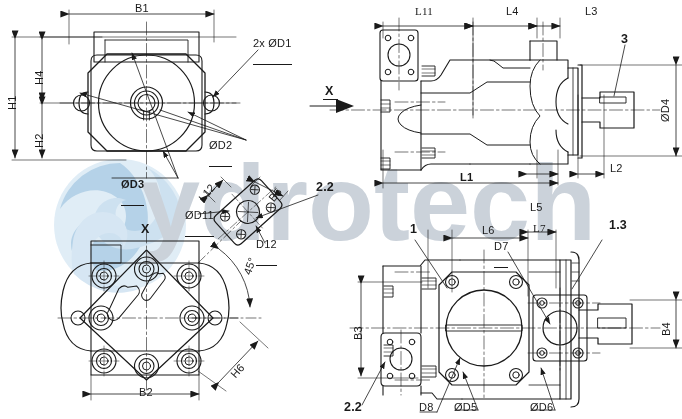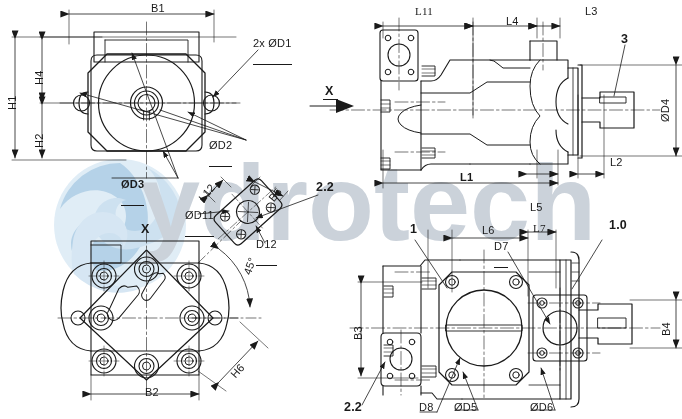--- a/index.html
+++ b/index.html
@@ -403,54 +403,54 @@
       <path d="M437 412 L460 358" stroke-width="0.8" marker-end="url(#ahs)"></path>
       <path d="M420 412 L437 412" stroke-width="0.8"></path>
       <path d="M478 410 L463 372" stroke-width="0.8" marker-end="url(#ahs)"></path>
       <path d="M455 410 L478 410" stroke-width="0.8"></path>
       <path d="M555 410 L541 368" stroke-width="0.8" marker-end="url(#ahs)"></path>
       <path d="M531 410 L555 410" stroke-width="0.8"></path>
       <path d="M362 405 L385 362" stroke-width="0.8" marker-end="url(#ahs)"></path>
     </g>
   </svg>
 
-  <span class="lbl" style="left:135px;top:2px;margin-left:16px;">B1</span>
+  <span class="lbl" style="left:135px;top:2px;">B1</span>
   <span class="lbl rot" style="left:6px;top:110px;transform:rotate(-90deg);">H1</span>
   <span class="lbl rot" style="left:33px;top:85px;transform:rotate(-90deg);">H4</span>
   <span class="lbl rot" style="left:33px;top:148px;transform:rotate(-90deg);">H2</span>
   <span class="lbl u" style="left:253px;top:37px;">2x ØD1</span>
   <span class="lbl u" style="left:209px;top:139px;">ØD2</span>
   <span class="lbl u" style="left:121px;top:178px;font-weight:bold;">ØD3</span>
 
   <span class="lbl rot" style="left:196px;top:196px;transform:rotate(-50deg);">L12</span>
   <span class="lbl rot" style="left:266px;top:196px;transform:rotate(-50deg);">B5</span>
   <span class="lbl u" style="left:185px;top:209px;">ØD11</span>
   <span class="lbl u" style="left:256px;top:238px;">D12</span>
   <span class="lbl b" style="left:316px;top:180px;">2.2</span>
 
   <span class="lbl b" style="left:323px;top:84px;border-bottom:1.3px solid #1a1a1a;padding:0 4px 1px 2px;">X</span>
   <span class="lbl" style="left:415px;top:5px;font-family:Liberation Serif, serif;">L11</span>
-  <span class="lbl" style="left:496px;top:15px;padding-left:10px;">L4</span>
+  <span class="lbl" style="left:496px;top:5px;padding-left:10px;">L4</span>
   <span class="lbl" style="left:541px;top:5px;margin-left:44px;">L3</span>
   <span class="lbl" style="left:460px;top:171px;font-weight:bold;">L1</span>
   <span class="lbl" style="left:530px;top:162px;margin-top:39px;">L5</span>
-  <span class="lbl" style="left:582px;top:156px;padding-left:28px;">L2</span>
+  <span class="lbl" style="left:582px;top:162px;padding-left:28px;">L2</span>
   <span class="lbl rot" style="left:659px;top:122px;transform:rotate(-90deg);">ØD4</span>
   <span class="lbl b" style="left:621px;top:32px;">3</span>
 
   <span class="lbl b" style="left:141px;top:222px;">X</span>
-  <span class="lbl" style="left:145px;top:386px;">B2</span>
+  <span class="lbl" style="left:139px;top:386px;">B2</span>
   <span class="lbl rot" style="left:228px;top:372px;transform:rotate(-48deg);">H6</span>
   <span class="lbl rot" style="left:241px;top:272px;transform:rotate(-70deg);">45°</span>
 
   <span class="lbl b" style="left:410px;top:222px;">1</span>
   <span class="lbl" style="left:482px;top:224px;">L6</span>
   <span class="lbl" style="left:533px;top:222px;font-family:Liberation Serif, serif;">L7</span>
   <span class="lbl u" style="left:494px;top:240px;">D7</span>
-  <span class="lbl b" style="left:609px;top:218px;">1.0</span>
+  <span class="lbl b" style="left:609px;top:218px;">1.3</span>
   <span class="lbl rot" style="left:352px;top:340px;transform:rotate(-90deg);">B3</span>
   <span class="lbl rot" style="left:660px;top:336px;transform:rotate(-90deg);">B4</span>
   <span class="lbl b" style="left:344px;top:400px;">2.2</span>
   <span class="lbl u" style="left:419px;top:401px;">D8</span>
   <span class="lbl u" style="left:454px;top:401px;">ØD5</span>
   <span class="lbl u" style="left:530px;top:401px;">ØD6</span>
 
 </div>
 
 </body></html>

